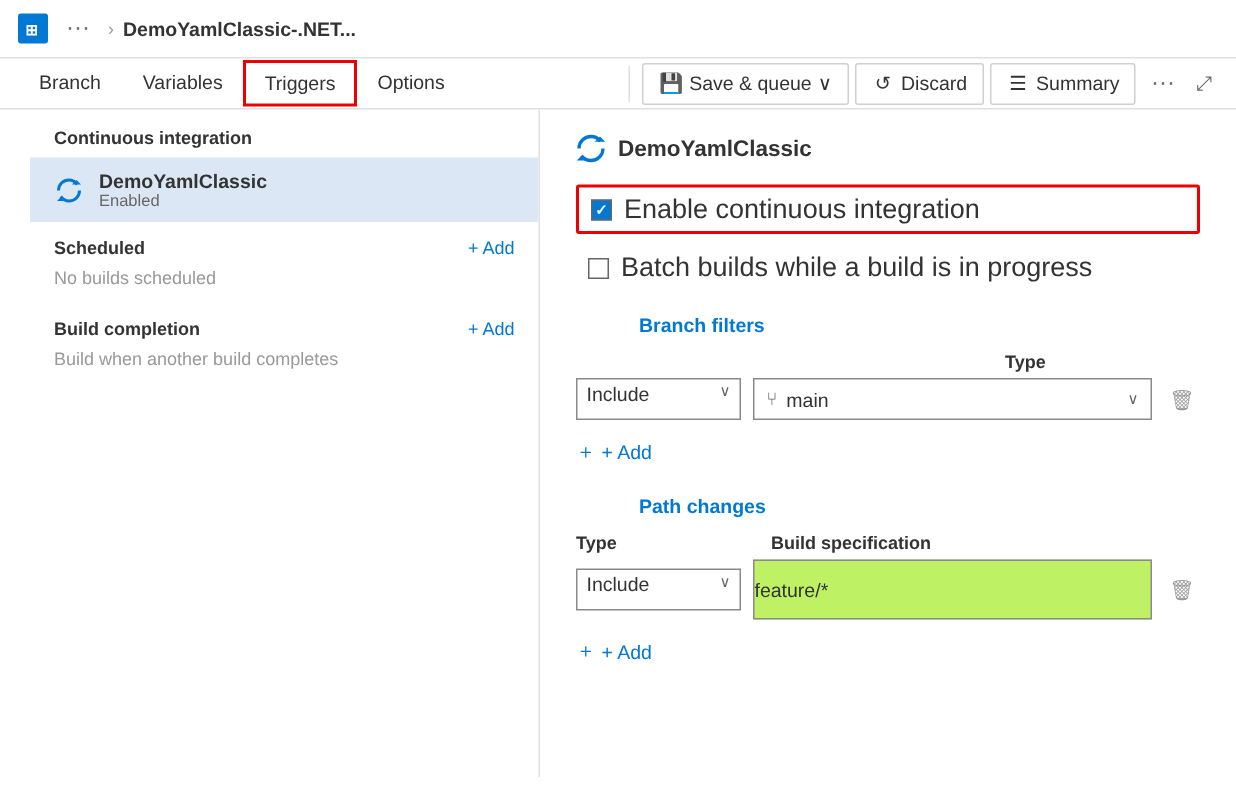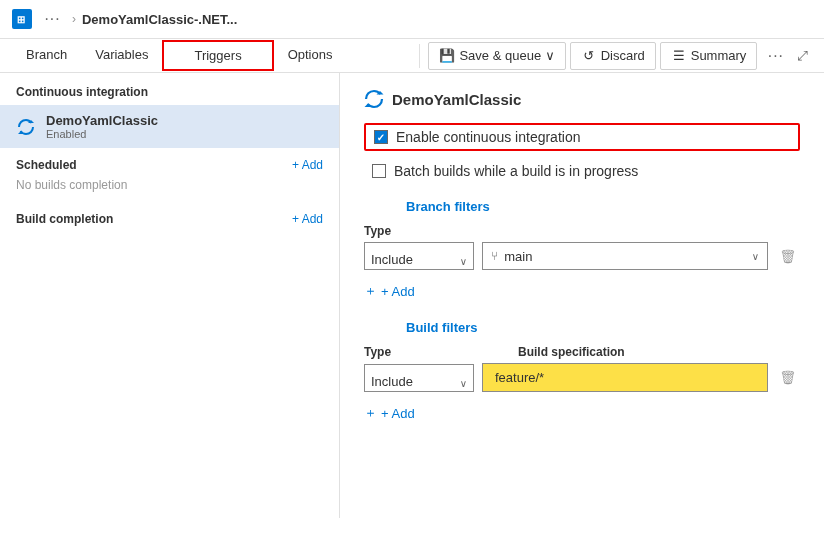--- a/index.html
+++ b/index.html
@@ -9,29 +9,29 @@
     .top-bar { display: flex; align-items: center; padding: 6px 12px; border-bottom: 1px solid #e0e0e0; gap: 6px; }
     .top-bar-icon { width: 20px; height: 20px; background: #0078d4; display: flex; align-items: center; justify-content: center; border-radius: 2px; }
     .breadcrumb { display: flex; align-items: center; gap: 4px; color: #333; font-size: 13px; font-weight: 600; }
     .breadcrumb-sep { color: #999; font-size: 12px; }
 
     
     .nav-tabs { display: flex; align-items: center; border-bottom: 1px solid #e0e0e0; padding: 0 12px; }
     .nav-tabs-left { display: flex; align-items: center; gap: 0; flex: 1; }
     .nav-tab { padding: 8px 14px; cursor: pointer; font-size: 13px; color: #333; border-bottom: 2px solid transparent; white-space: nowrap; }
     .nav-tab.active { color: #0078d4; border-bottom: 2px solid #0078d4; }
-    .nav-tab.triggers-tab { border: 2px solid #e00; border-bottom: 2px solid #e00; color: #333; padding: 6px 30px; }
+    .nav-tab.triggers-tab { border: 2px solid #e00; border-bottom: 2px solid #e00; color: #333; padding: 6px 12px; }
     .nav-divider { width: 1px; background: #e0e0e0; height: 24px; margin: 0 8px; }
     .nav-tabs-right { display: flex; align-items: center; gap: 4px; }
     .btn { display: flex; align-items: center; gap: 4px; padding: 5px 10px; border: 1px solid #d0d0d0; background: #fff; cursor: pointer; font-size: 13px; border-radius: 2px; color: #333; white-space: nowrap; }
     .btn-icon { width: 16px; height: 16px; display: inline-flex; align-items: center; justify-content: center; }
     .expand-btn { border: none; background: none; cursor: pointer; padding: 4px; color: #666; }
 
     
-    .main { display: flex; height: calc(541px - 96px); }
+    .main { display: flex; height: calc(541px - 96px); margin-left: 20px; }
 
     
     .sidebar { width: 340px; border-right: 1px solid #e0e0e0; overflow-y: auto; }
     .sidebar-section-title { font-size: 12px; font-weight: 600; color: #333; padding: 12px 16px 6px; }
     .sidebar-item { display: flex; align-items: center; gap: 10px; padding: 8px 16px; cursor: pointer; }
     .sidebar-item.selected { background: #dce7f5; }
     .sidebar-item-icon { width: 20px; height: 20px; display: flex; align-items: center; justify-content: center; }
     .sidebar-item-info { display: flex; flex-direction: column; }
     .sidebar-item-name { font-size: 13px; font-weight: 600; color: #333; }
     .sidebar-item-status { font-size: 11px; color: #666; }
@@ -44,39 +44,39 @@
     .content { flex: 1; padding: 16px 24px; overflow-y: auto; }
     .content-title { font-size: 15px; font-weight: 600; color: #333; display: flex; align-items: center; gap: 8px; margin-bottom: 14px; }
     .content-title-icon { width: 20px; height: 20px; }
 
     
     .checkbox-row { display: flex; align-items: center; gap: 8px; margin-bottom: 8px; padding: 4px 8px; border: 2px solid #e00; border-radius: 2px; }
     .checkbox-row2 { display: flex; align-items: center; gap: 8px; margin-bottom: 16px; padding: 4px 8px; }
     .cb { width: 14px; height: 14px; border: 1px solid #666; background: #0078d4; display: flex; align-items: center; justify-content: center; }
     .cb-empty { width: 14px; height: 14px; border: 1px solid #666; background: #fff; }
     .cb-check { color: #fff; font-size: 10px; font-weight: 700; }
-    .cb-label { font-size: 14px; color: #333; }
+    .cb-label { font-size: 18px; color: #333; }
 
     
     .section-header { font-size: 13px; font-weight: 600; color: #0078d4; margin-bottom: 10px; padding-left: 42px; }
 
     
-    .filter-labels { display: flex; gap: 12px; margin-bottom: 4px; }
+    .filter-labels { display: flex; gap: 0; margin-bottom: 4px; justify-content: flex-end; }
     .filter-label { font-size: 12px; color: #333; font-weight: 600; }
     .filter-label-branch { width: 120px; }
     .filter-label-spec { flex: 1; }
 
     .filter-row { display: flex; align-items: center; gap: 8px; margin-bottom: 8px; }
-    .filter-select { width: 110px; height: 28px; border: 1px solid #8a8a8a; background: #fff; padding: 2px 6px; font-size: 13px; display: flex; align-items: flex-end; justify-content: space-between; cursor: pointer; border-radius: 0; }
+    .filter-select { width: 110px; height: 28px; border: 1px solid #8a8a8a; background: #fff; padding: 2px 6px; font-size: 13px; display: flex; align-items: flex-start; justify-content: space-between; cursor: pointer; border-radius: 0; }
     .filter-select-text { font-size: 13px; color: #333; }
     .filter-select-arrow { font-size: 10px; color: #666; }
     .filter-input-branch { flex: 1; height: 28px; border: 1px solid #8a8a8a; background: #fff; padding: 2px 8px; font-size: 13px; display: flex; align-items: center; justify-content: space-between; }
     .filter-input-text { display: flex; align-items: center; gap: 6px; }
     .branch-icon { color: #666; font-size: 12px; }
-    .filter-input-path { flex: 1; height: 29px; border: 1px solid #8a8a8a; background: #fde047; padding: 2px 12px; font-size: 13px; display: flex; align-items: center; }
+    .filter-input-path { flex: 1; height: 40px; border: 1px solid #8a8a8a; background: #bef264; padding: 2px 0; font-size: 13px; display: flex; align-items: center; }
     .delete-btn { width: 24px; height: 24px; display: flex; align-items: center; justify-content: center; cursor: pointer; color: #999; border: none; background: none; }
     .add-filter-btn { display: flex; align-items: center; gap: 4px; color: #0078d4; font-size: 13px; cursor: pointer; padding: 4px 0; background: none; border: none; margin-bottom: 16px; }
 
     
     .ellipsis-btn { border: none; background: none; cursor: pointer; padding: 4px 6px; font-size: 16px; color: #666; }
   </style>
 </head>
 <body>
 
 <div class="top-bar">
@@ -135,26 +135,27 @@
       <div class="sidebar-item-info">
         <span class="sidebar-item-name">DemoYamlClassic</span>
         <span class="sidebar-item-status">Enabled</span>
       </div>
     </div>
 
     <div class="scheduled-row">
       <span class="scheduled-title">Scheduled</span>
       <a class="add-link">+ Add</a>
     </div>
-    <div class="scheduled-empty">No builds completion</div>
+    <div class="scheduled-empty">No builds scheduled</div>
 
     <div class="scheduled-row">
       <span class="scheduled-title">Build completion</span>
       <a class="add-link">+ Add</a>
     </div>
+    <div class="scheduled-empty">Build when another build completes</div>
   </div>
 
   <div class="content">
 
     <div class="content-title">
       <div class="content-title-icon">
         <svg width="20" height="20" viewBox="0 0 20 20">
           <path d="M2 10 C2 5.5,5.5 2,10 2 C12.5 2,14.8 3.2,16.4 5.1" stroke="#0078d4" stroke-width="2.2" fill="none"></path>
           <path d="M18 10 C18 14.5,14.5 18,10 18 C7.5 18,5.2 16.8,3.6 14.9" stroke="#0078d4" stroke-width="2.2" fill="none"></path>
           <polygon points="16,2 19.5,5.5 12.5,5.5" fill="#0078d4"></polygon>
@@ -196,21 +197,21 @@
         <span class="filter-select-arrow">∨</span>
       </div>
       <button class="delete-btn">🗑</button>
     </div>
 
     <button class="add-filter-btn">
       <span>＋</span>
       <span>+ Add</span>
     </button>
 
-    <div class="section-header">Build filters</div>
+    <div class="section-header">Path changes</div>
 
     <div class="filter-labels">
       <div class="filter-label filter-label-branch">Type</div>
       <div style="width:10px;"></div>
       <div class="filter-label filter-label-spec">Build specification</div>
     </div>
 
     <div class="filter-row">
       <div class="filter-select">
         <span class="filter-select-text">Include</span>

